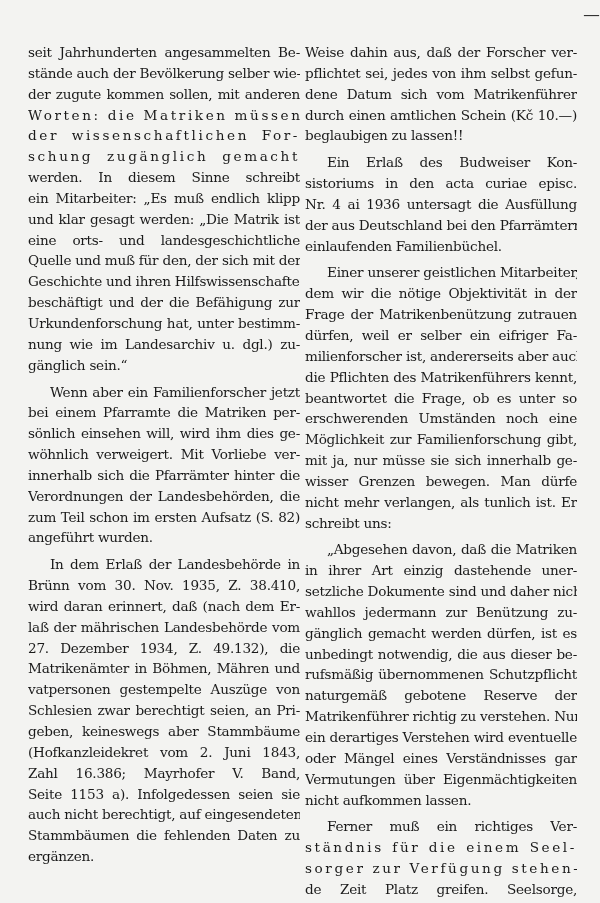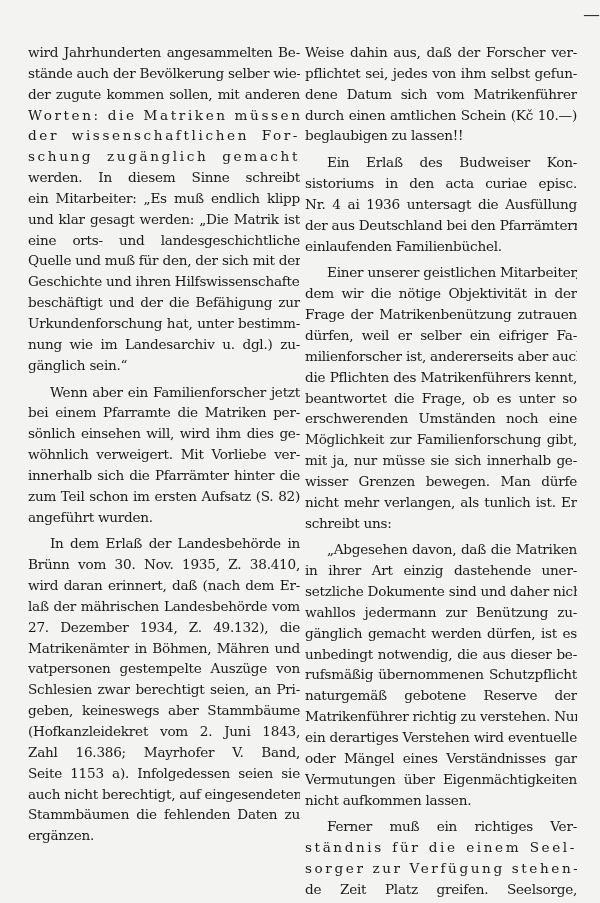--- a/index.html
+++ b/index.html
@@ -32,21 +32,21 @@
   .line.sp { letter-spacing: 2.6px; }
   .gap { height: 6px; display: block; }
 </style>
 </head>
 <body>
 
 <div class="page-number">— 122 —</div>
 
 <div class="column col-left" id="col-left">
     <div>
-      <span class="line">wird Jahrhunderten angesammelten Be-</span>
+      <span class="line">seit Jahrhunderten angesammelten Be-</span>
       <span class="line">stände auch der Bevölkerung selber wie-</span>
       <span class="line">der zugute kommen sollen, mit anderen</span>
       <span class="line sp">Worten: die Matriken müssen</span>
       <span class="line sp">der wissenschaftlichen For-</span>
       <span class="line sp">schung zugänglich gemacht</span>
       <span class="line">werden. In diesem Sinne schreibt</span>
       <span class="line">ein Mitarbeiter: „Es muß endlich klipp</span>
       <span class="line">und klar gesagt werden: „Die Matrik ist</span>
       <span class="line">eine orts- und landesgeschichtliche</span>
       <span class="line">Quelle und muß für den, der sich mit der</span>
@@ -56,20 +56,21 @@
       <span class="line">nung wie im Landesarchiv u. dgl.) zu-</span>
       <span class="line last">gänglich sein.“</span>
     </div>
     <span class="gap"></span>
     <div>
       <span class="line indent">Wenn aber ein Familienforscher jetzt</span>
       <span class="line">bei einem Pfarramte die Matriken per-</span>
       <span class="line">sönlich einsehen will, wird ihm dies ge-</span>
       <span class="line">wöhnlich verweigert. Mit Vorliebe ver-</span>
       <span class="line">innerhalb sich die Pfarrämter hinter die</span>
+      <span class="line">Verordnungen der Landesbehörden, die</span>
       <span class="line">zum Teil schon im ersten Aufsatz (S. 82)</span>
       <span class="line last">angeführt wurden.</span>
     </div>
     <span class="gap"></span>
     <div>
       <span class="line indent">In dem Erlaß der Landesbehörde in</span>
       <span class="line">Brünn vom 30. Nov. 1935, Z. 38.410,</span>
       <span class="line">wird daran erinnert, daß (nach dem Er-</span>
       <span class="line">laß der mährischen Landesbehörde vom</span>
       <span class="line">27. Dezember 1934, Z. 49.132), die</span>

